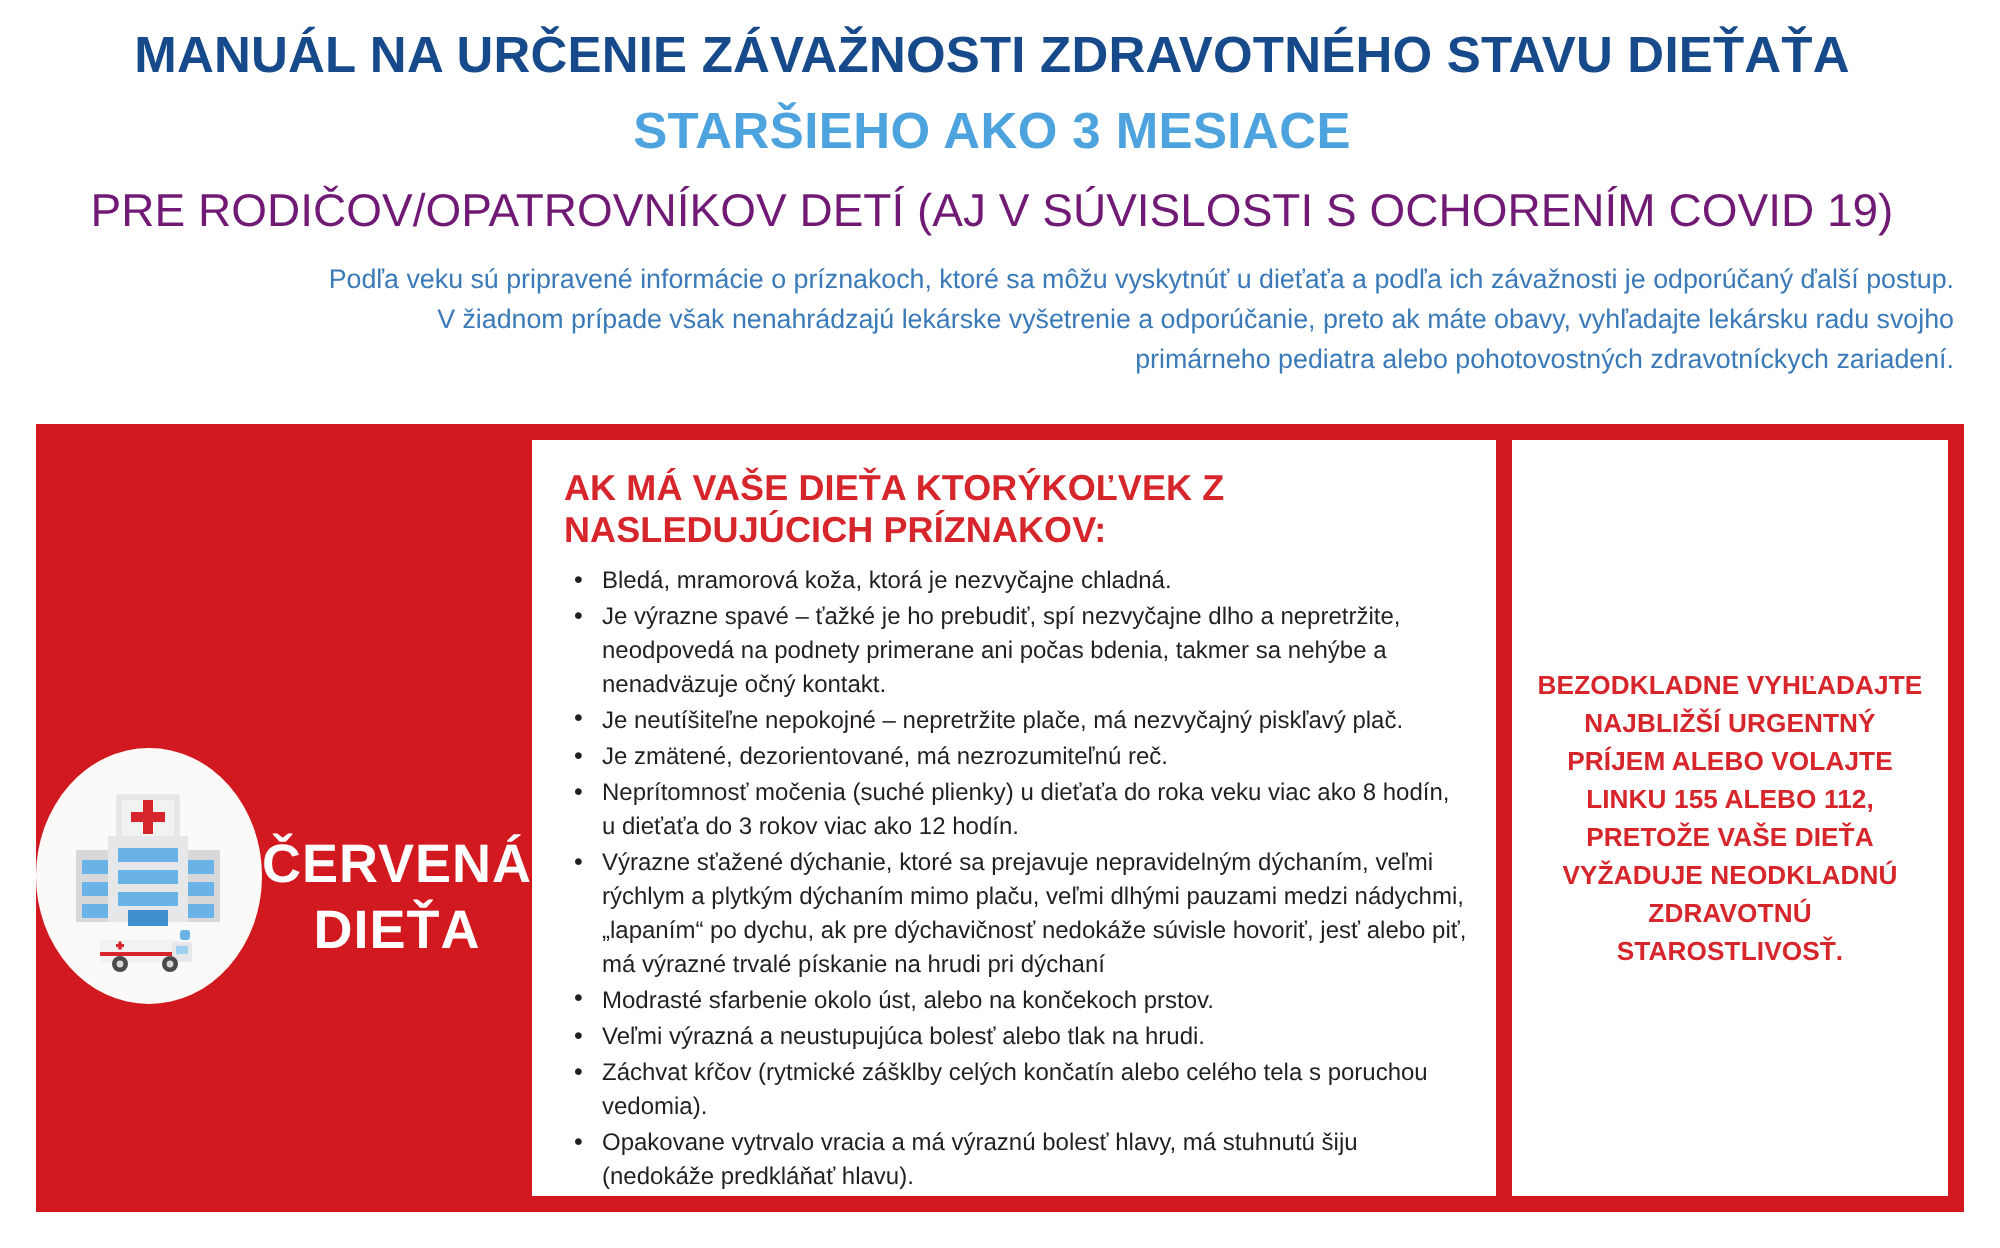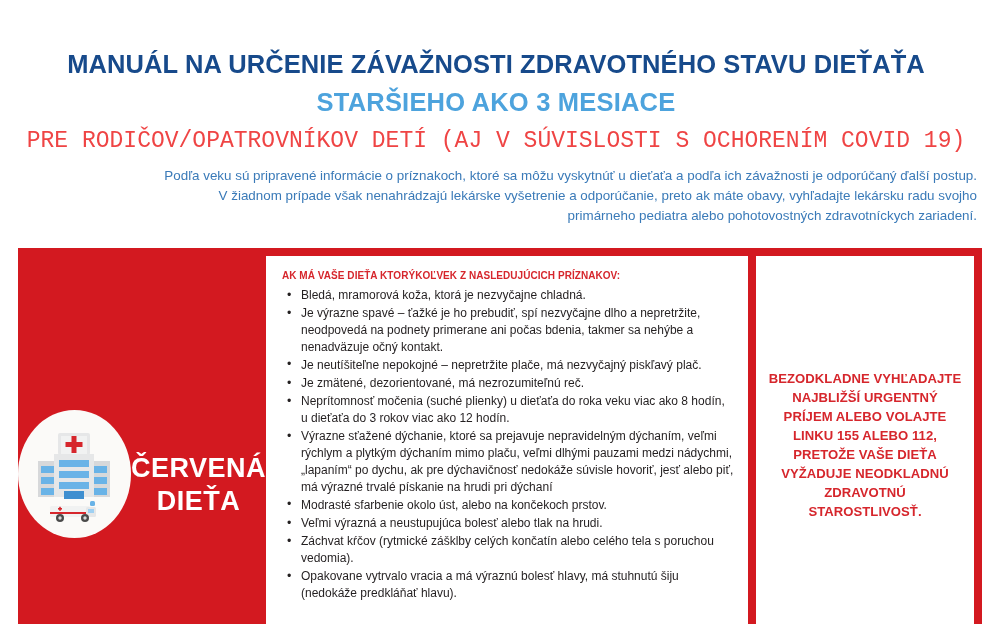--- a/index.html
+++ b/index.html
@@ -18,21 +18,20 @@
     width: 1000px;
     height: 624px;
     position: relative;
     box-sizing: border-box;
   }
 
   
   .header {
     padding: 10px 14px 0 6px;
     text-align: center;
-    margin-top: 36px;
   }
   .title-main {
     font-size: 25.5px;
     font-weight: bold;
     color: #174a8b;
     letter-spacing: 0.1px;
     line-height: 1.12;
     margin: 4px 0 0 0;
     white-space: nowrap;
   }
@@ -41,25 +40,24 @@
     font-weight: bold;
     color: #4da3dd;
     letter-spacing: 0.2px;
     line-height: 1.12;
     margin: 9px 0 0 0;
     white-space: nowrap;
   }
   .title-third {
     font-size: 23px;
     font-weight: normal;
-    color: #ef4444;
+    color: #701a75;
     line-height: 1.15;
     margin: 12px 0 0 0;
     white-space: nowrap;
-    font-family: Liberation Mono, monospace;
   }
   .intro {
     margin: 11px auto 0 auto;
     width: 962px;
     font-size: 13.4px;
     color: #3a7ab8;
     line-height: 1.52;
     text-align: right;
   }
   .intro p {
@@ -123,21 +121,21 @@
   .panel-symptoms {
     flex: 1 1 auto;
     background: #ffffff;
     margin: 8px 0 8px 0;
     padding: 14px 14px 10px 16px;
     box-sizing: border-box;
     overflow: hidden;
   }
   .panel-heading {
     color: #d6262c;
-    font-size: 10px;
+    font-size: 18px;
     font-weight: bold;
     margin: 0 0 6px 0;
     letter-spacing: 0.05px;
   }
   ul.symptoms {
     margin: 0;
     padding: 0 0 0 17px;
     list-style: none;
   }
   ul.symptoms li {

